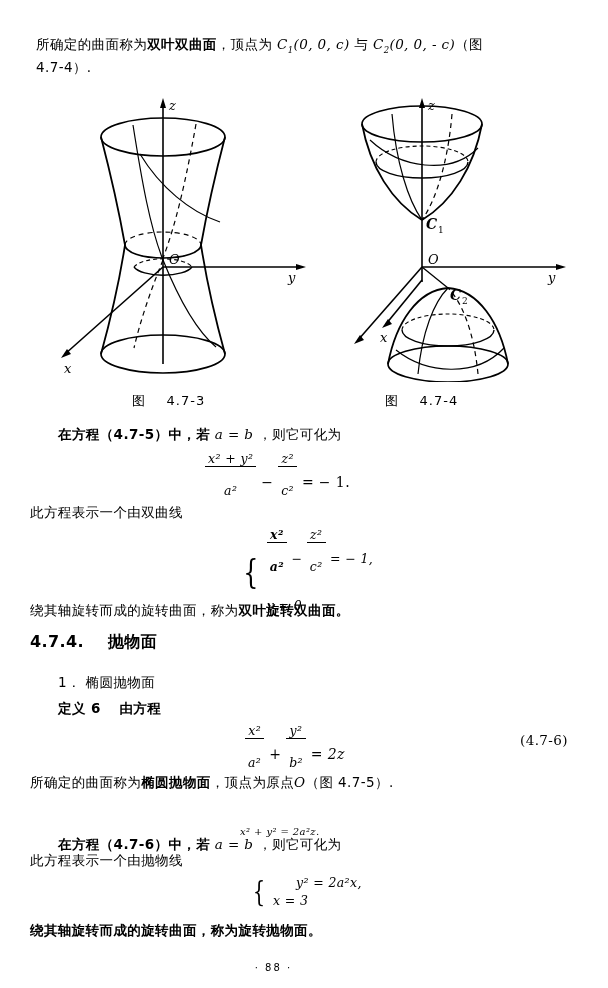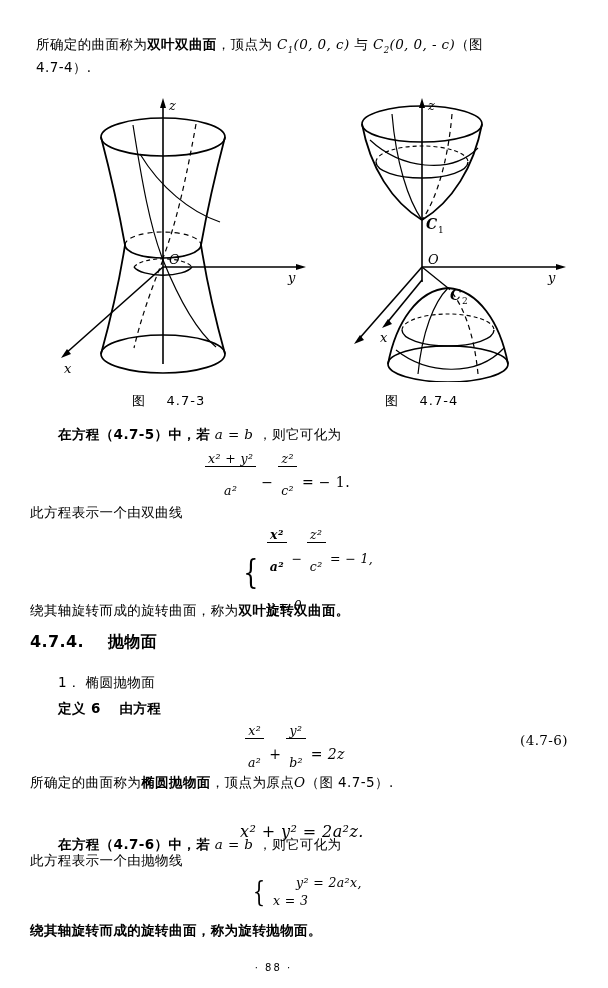--- a/index.html
+++ b/index.html
@@ -261,21 +261,21 @@
   <div class="txt" style="left:30px; top:760px;">
     <span>所确定的曲面称为</span><span class="bold">椭圆抛物面</span><span>，顶点为原点</span><span class="mathi">O</span><span>（图 4.7-5）.</span>
   </div>
 
   <div class="txt" style="left:58px; top:786px;margin-top:36px;">
     <span class="bold">在方程（4.7-6）中，若</span>
     <span class="mathi">a = b</span>
     <span>，则它可化为</span>
   </div>
 
-  <div class="txt serif" style="left:240px; top:810px; font-size:16px; font-style:italic;">x² + y² = 2a²z.</div>
+  <div class="txt serif" style="left:240px; top:810px; font-size:10px; font-style:italic;">x² + y² = 2a²z.</div>
 
   <div class="txt" style="left:30px; top:838px;">此方程表示一个由抛物线</div>
 
   <div class="txt" style="left:250px; top:862px;">
     <span class="brace" style="font-size:28px;">{</span>
     <span class="sys">
       <span style="display:block;margin-left:23px;">y² = 2a²x,</span>
       <span style="display:block;">x = 3</span>
     </span>
   </div>

